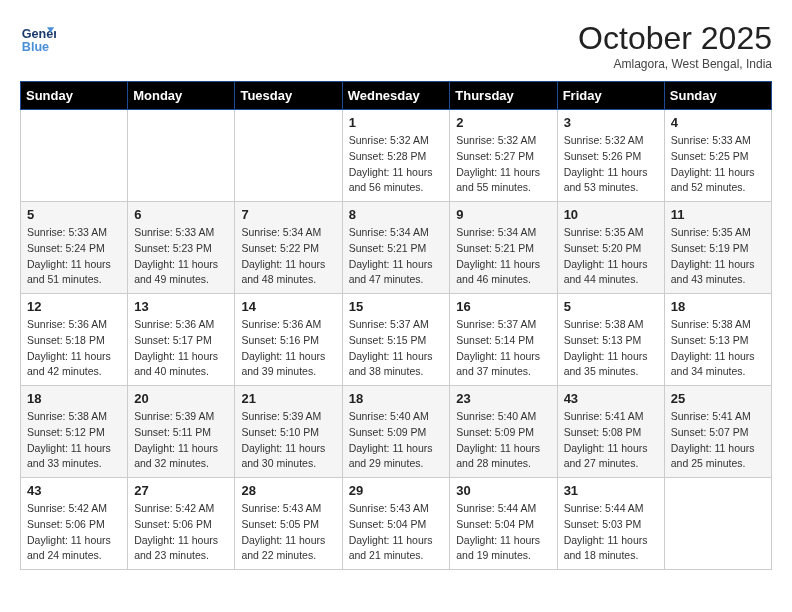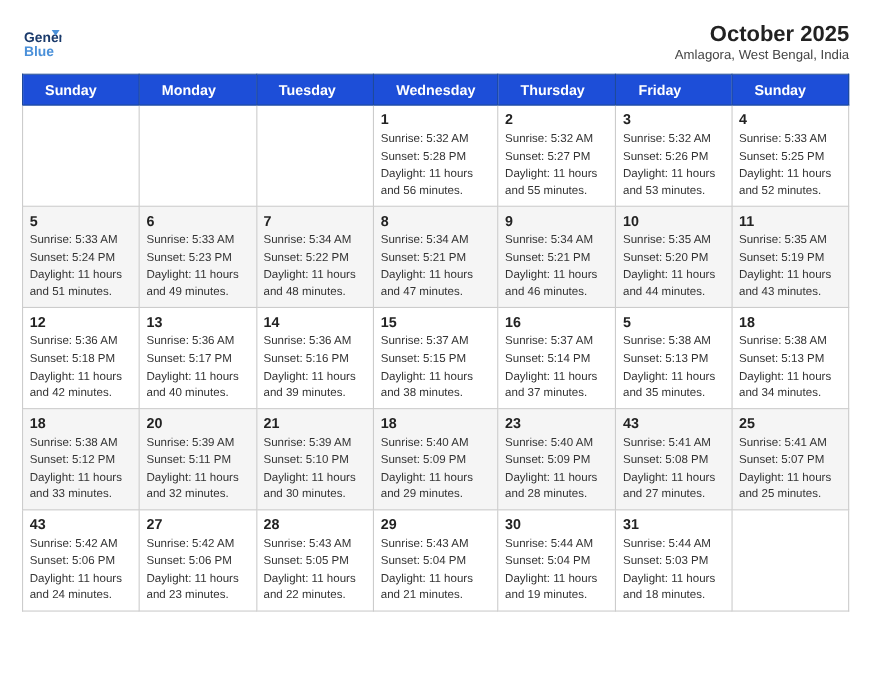--- a/index.html
+++ b/index.html
@@ -22,38 +22,38 @@
       gap: 4px;
     }
     .logo-icon {
       width: 36px;
       height: 36px;
     }
     .title-section {
       text-align: right;
     }
     .month-title {
-      font-size: 20px;
-      font-weight: bold;
+      font-size: 32px;
+      font-weight: normal;
       color: #222;
     }
     .location {
       font-size: 12px;
       color: #444;
     }
     .calendar {
       width: 100%;
       border-collapse: collapse;
       border: 1px solid #ccc;
     }
     .calendar th {
-      background-color: #1d4ed8;
+      background-color: #000000;
       color: #fff;
       text-align: left;
-      padding: 6px 20px;
+      padding: 6px 5px;
       font-size: 13px;
       font-weight: bold;
       border: 1px solid #1e4a9a;
     }
     .calendar td {
       vertical-align: top;
       padding: 5px 6px;
       border: 1px solid #ccc;
       width: 108px;
       min-height: 90px;

